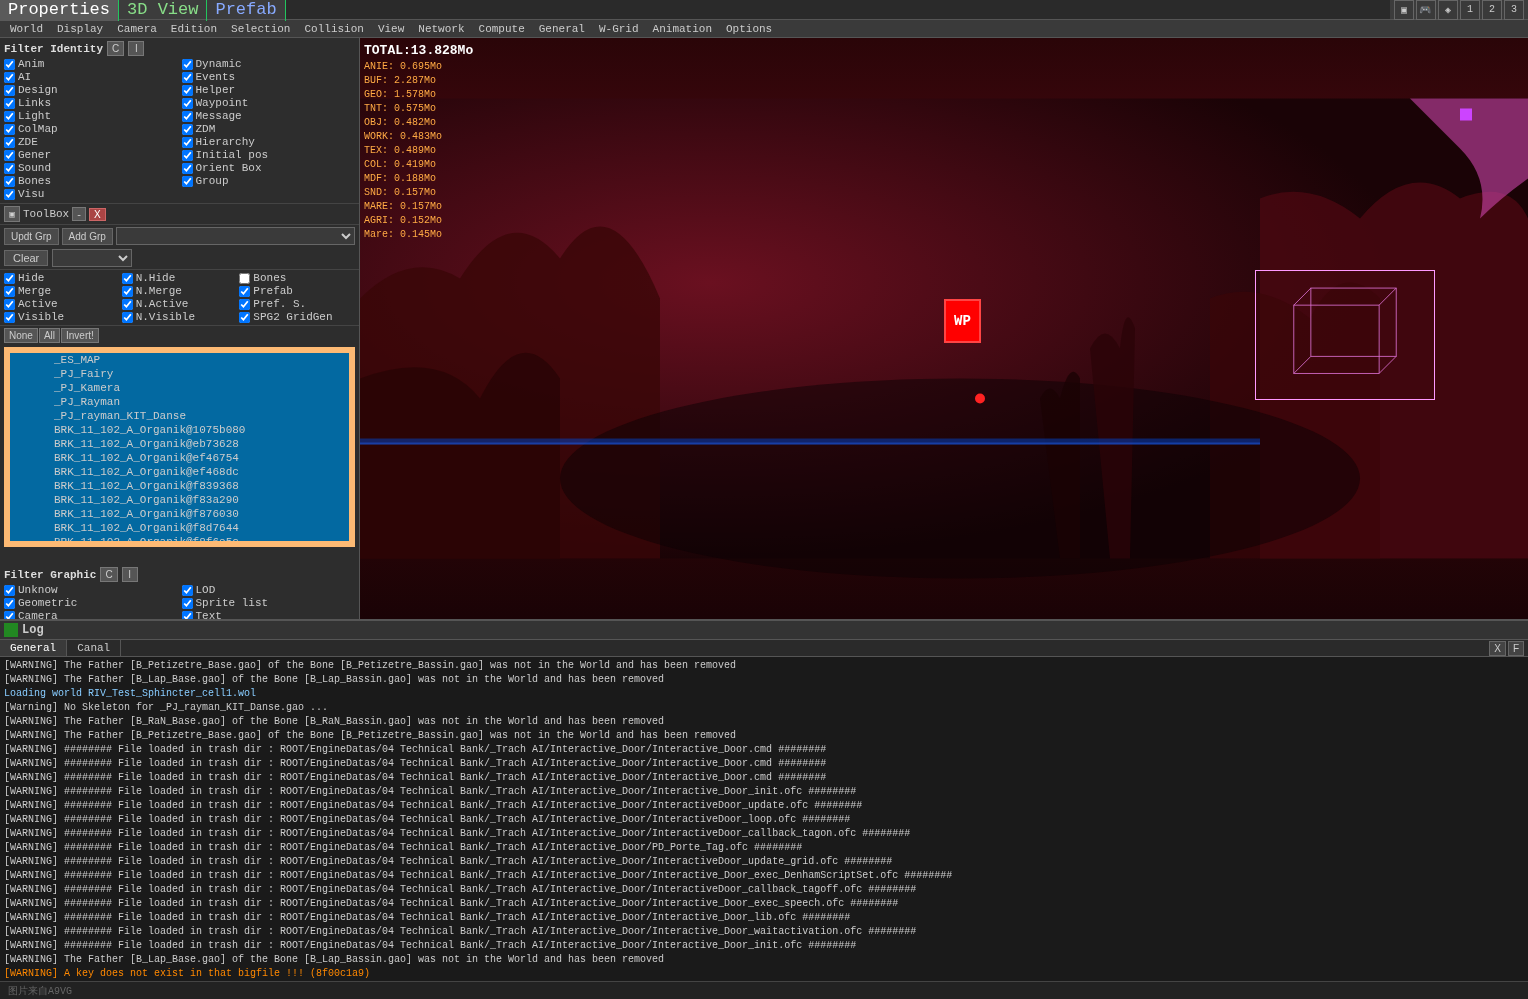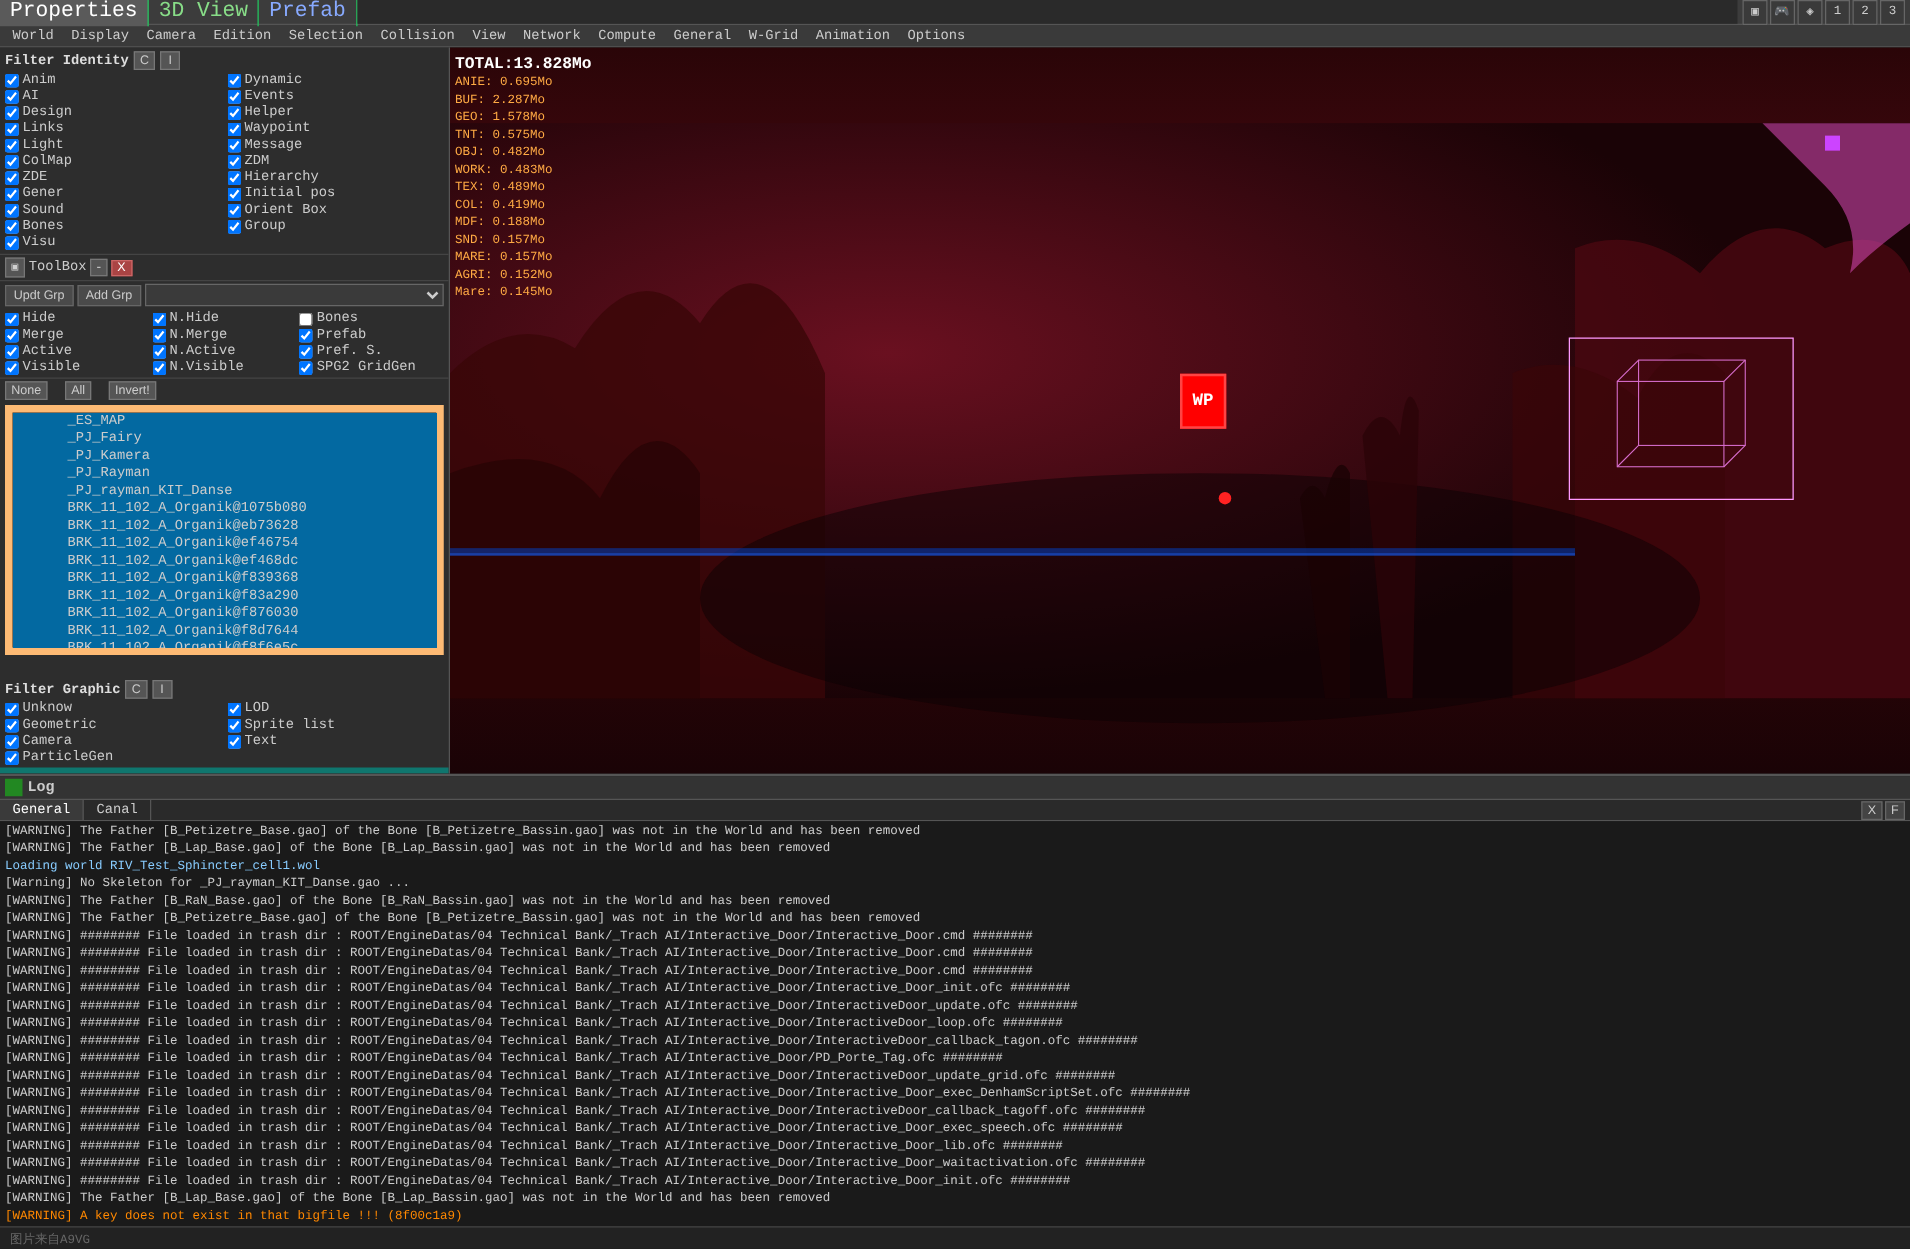--- a/index.html
+++ b/index.html
@@ -194,21 +194,21 @@
       border: 1px solid #666;
       color: #ccc;
       font-size: 10px;
       height: 18px;
       min-width: 80px;
     }
 
     
     .filter-btns {
       display: flex;
-      gap: 14px;
+      gap: 1px;
       padding: 2px 4px;
       align-items: center;
     }
 
     
     .objects-list {
       flex: 1;
       background: #0369a1;
       overflow-y: auto;
       border: 6px solid #fdba74;
@@ -564,20 +564,26 @@
       </div>
 
       <div class="toolbar-row">
         <button class="tb-btn">Updt Grp</button>
         <button class="tb-btn">Add Grp</button>
         <select class="tb-select">
           <option></option>
         </select>
       </div>
 
+      <div class="options-row">
+        <button class="clear-btn">Clear</button>
+        <select class="dropdown-select">
+          <option></option>
+        </select>
+      </div>
 
       <div style="padding: 2px 4px; border-bottom: 1px solid #444;">
         <div style="display:grid; grid-template-columns: 1fr 1fr 1fr; gap: 1px 2px;">
           <div class="checkbox-item">
               <input type="checkbox" checked="" style="">
               <label>Hide</label>
             </div>
           <div class="checkbox-item">
               <input type="checkbox" checked="" style="">
               <label>N.Hide</label>

